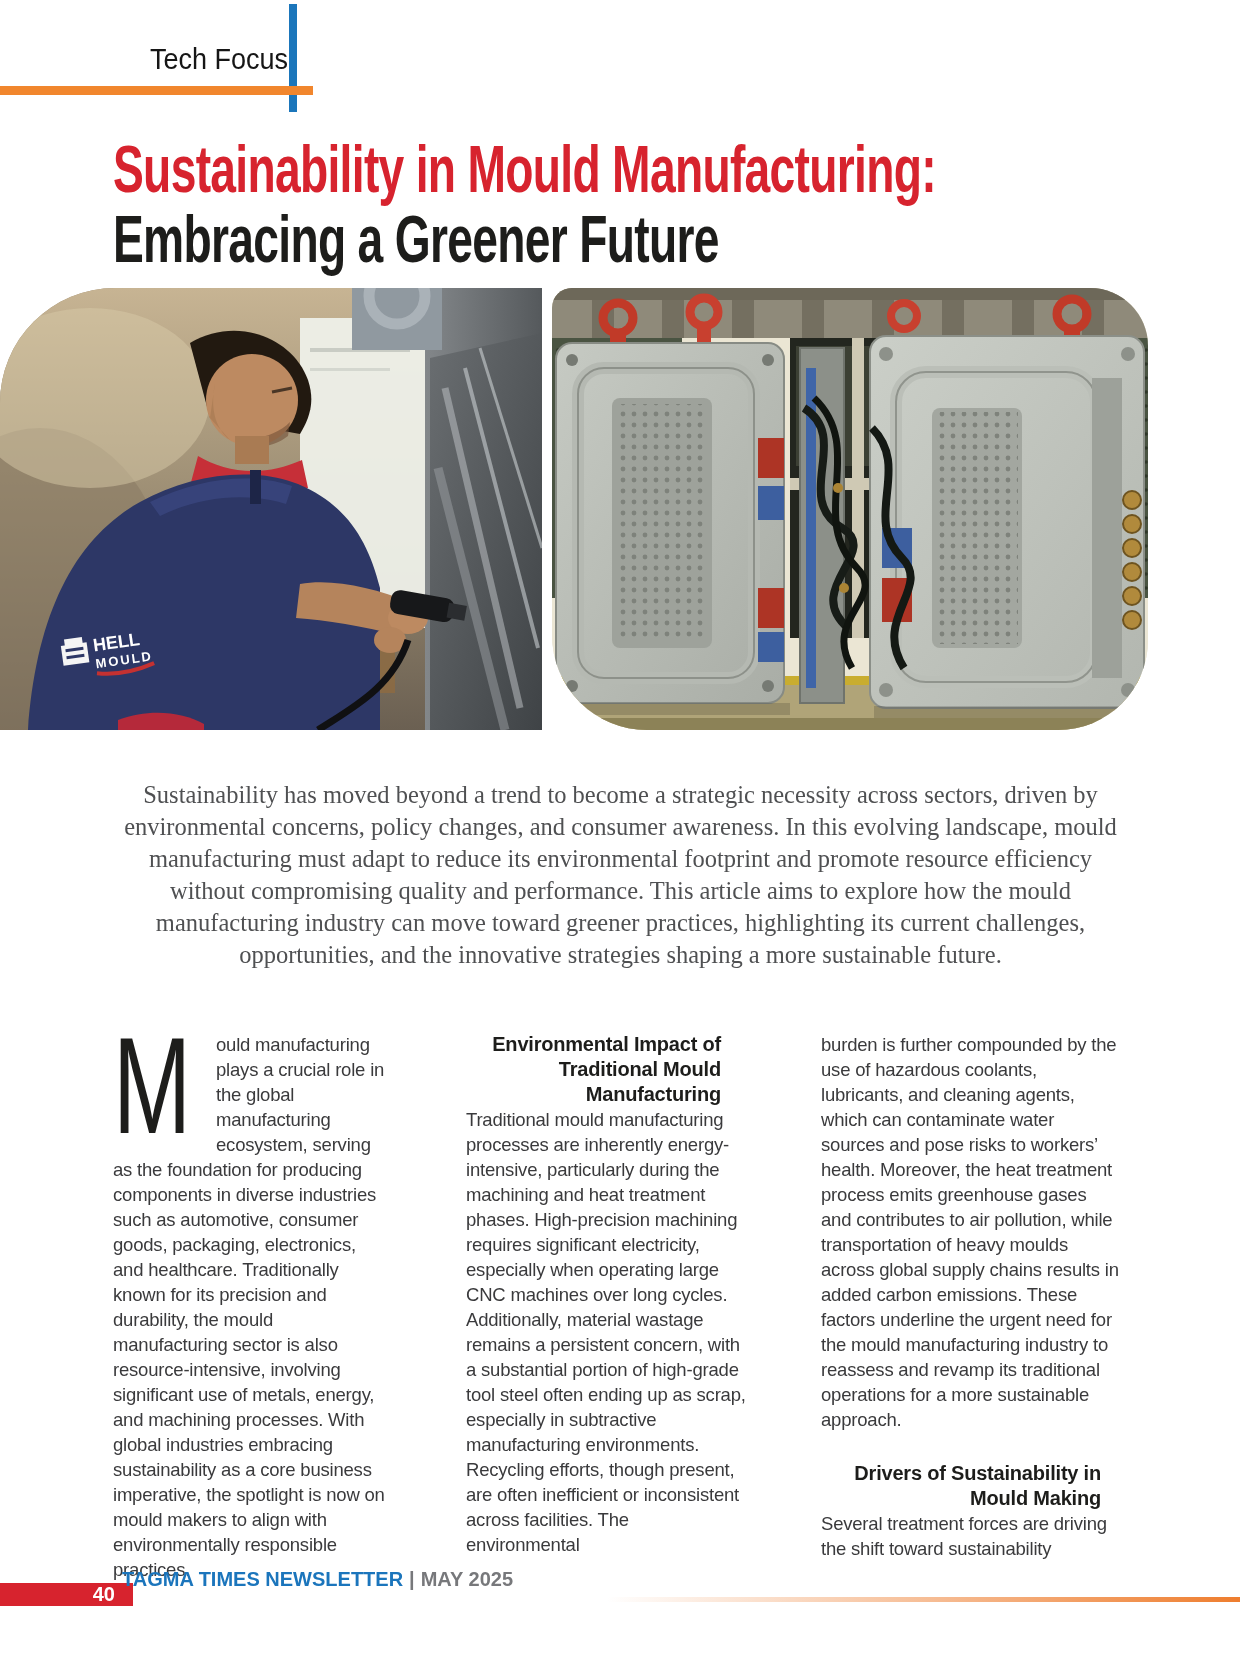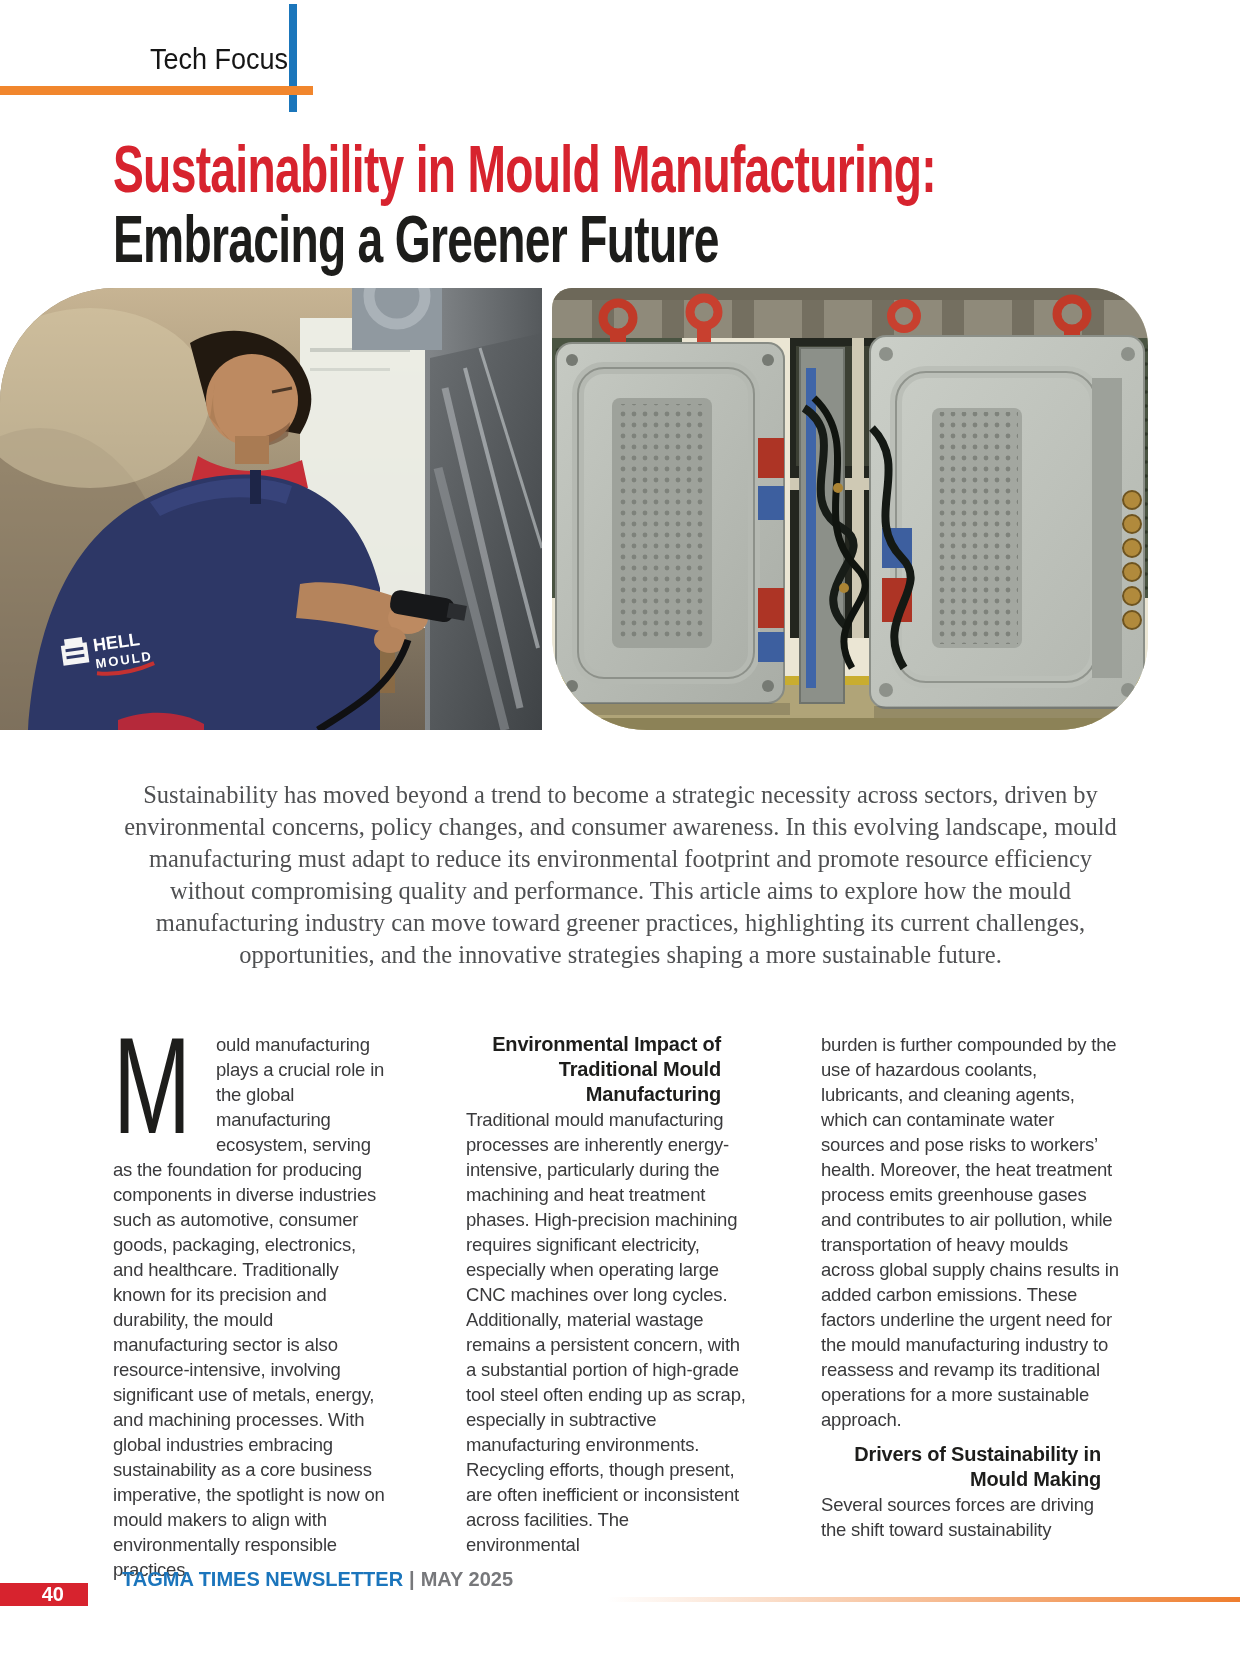--- a/index.html
+++ b/index.html
@@ -38,31 +38,31 @@
     font-family:"Liberation Serif",serif;font-size:24.5px;line-height:32px;color:#4f5052;text-align:center;
   }
   
   .columns{
     position:absolute;left:113px;top:1032px;width:1008px;
     display:grid;grid-template-columns:278px 280px 300px;column-gap:75px;
     font-size:18.5px;line-height:25px;color:#3a3a3c;letter-spacing:-0.2px;
   }
   .columns p{margin:0;}
   .columns h3{margin:0;font-size:20px;line-height:25px;color:#1d1d1b;max-width:255px;letter-spacing:-0.2px;text-align:right;}
-  .col3 h3{margin-top:10px;max-width:280px;}
+  .col3 h3{margin-top:29px;max-width:280px;}
   .dropcap-box{float:left;width:95px;height:100px;margin:3px 8px 0 0;}
   .dropcap{
     display:block;font-size:138px;line-height:100px;color:#1d1d1b;
     transform:scaleX(.68);transform-origin:0 0;
   }
   
   .footer-badge{
-    position:absolute;left:0;top:1583px;width:88px;height:23px;background:#d7232e;
+    position:absolute;left:0;top:1583px;width:133px;height:23px;background:#d7232e;
     color:#ffffff;font-weight:bold;font-size:20px;line-height:23px;text-align:right;
-    box-sizing:border-box;padding-right:24px;
+    box-sizing:border-box;padding-right:18px;
   }
   .footer-text{position:absolute;left:122px;top:1567px;height:23px;line-height:24px;
     font-size:20px;font-weight:bold;white-space:nowrap;}
   .footer-name{color:#1b75bc;}
   .footer-sep{color:#77787b;padding:0 6px;}
   .footer-issue{color:#77787b;}
   .footer-orange-line{
     position:absolute;left:607px;top:1597px;width:633px;height:5px;
     background:linear-gradient(to right,rgba(241,134,45,0),#ee7d2e);
   }
@@ -257,21 +257,21 @@
           <span class="dropcap">M</span>
         </span><span>ould manufacturing plays a crucial role in the global manufacturing ecosystem, serving as the foundation for producing components in diverse industries such as automotive, consumer goods, packaging, electronics, and healthcare. Traditionally known for its precision and durability, the mould manufacturing sector is also resource-intensive, involving significant use of metals, energy, and machining processes. With global industries embracing sustainability as a core business imperative, the spotlight is now on mould makers to align with environmentally responsible practices.</span></p>
   </div>
   <div class="col col2">
     <h3>Environmental Impact of Traditional Mould Manufacturing</h3>
     <p>Traditional mould manufacturing processes are inherently energy-intensive, particularly during the machining and heat treatment phases. High-precision machining requires significant electricity, especially when operating large CNC machines over long cycles. Additionally, material wastage remains a persistent concern, with a substantial portion of high-grade tool steel often ending up as scrap, especially in subtractive manufacturing environments. Recycling efforts, though present, are often inefficient or inconsistent across facilities. The environmental</p>
   </div>
   <div class="col col3">
     <p>burden is further compounded by the use of hazardous coolants, lubricants, and cleaning agents, which can contaminate water sources and pose risks to workers’ health. Moreover, the heat treatment process emits greenhouse gases and contributes to air pollution, while transportation of heavy moulds across global supply chains results in added carbon emissions. These factors underline the urgent need for the mould manufacturing industry to reassess and revamp its traditional operations for a more sustainable approach.</p>
     <h3>Drivers of Sustainability in Mould Making</h3>
-    <p>Several sources forces are driving the shift toward sustainability</p>
+    <p>Several treatment forces are driving the shift toward sustainability</p>
   </div>
 </div>
 
 <div class="footer-badge">40</div>
 <div class="footer-text">
   <span class="footer-name">TAGMA TIMES NEWSLETTER</span><span class="footer-sep">|</span><span class="footer-issue">MAY 2025</span>
 </div>
 <div class="footer-orange-line"></div>
 
 </body></html>

